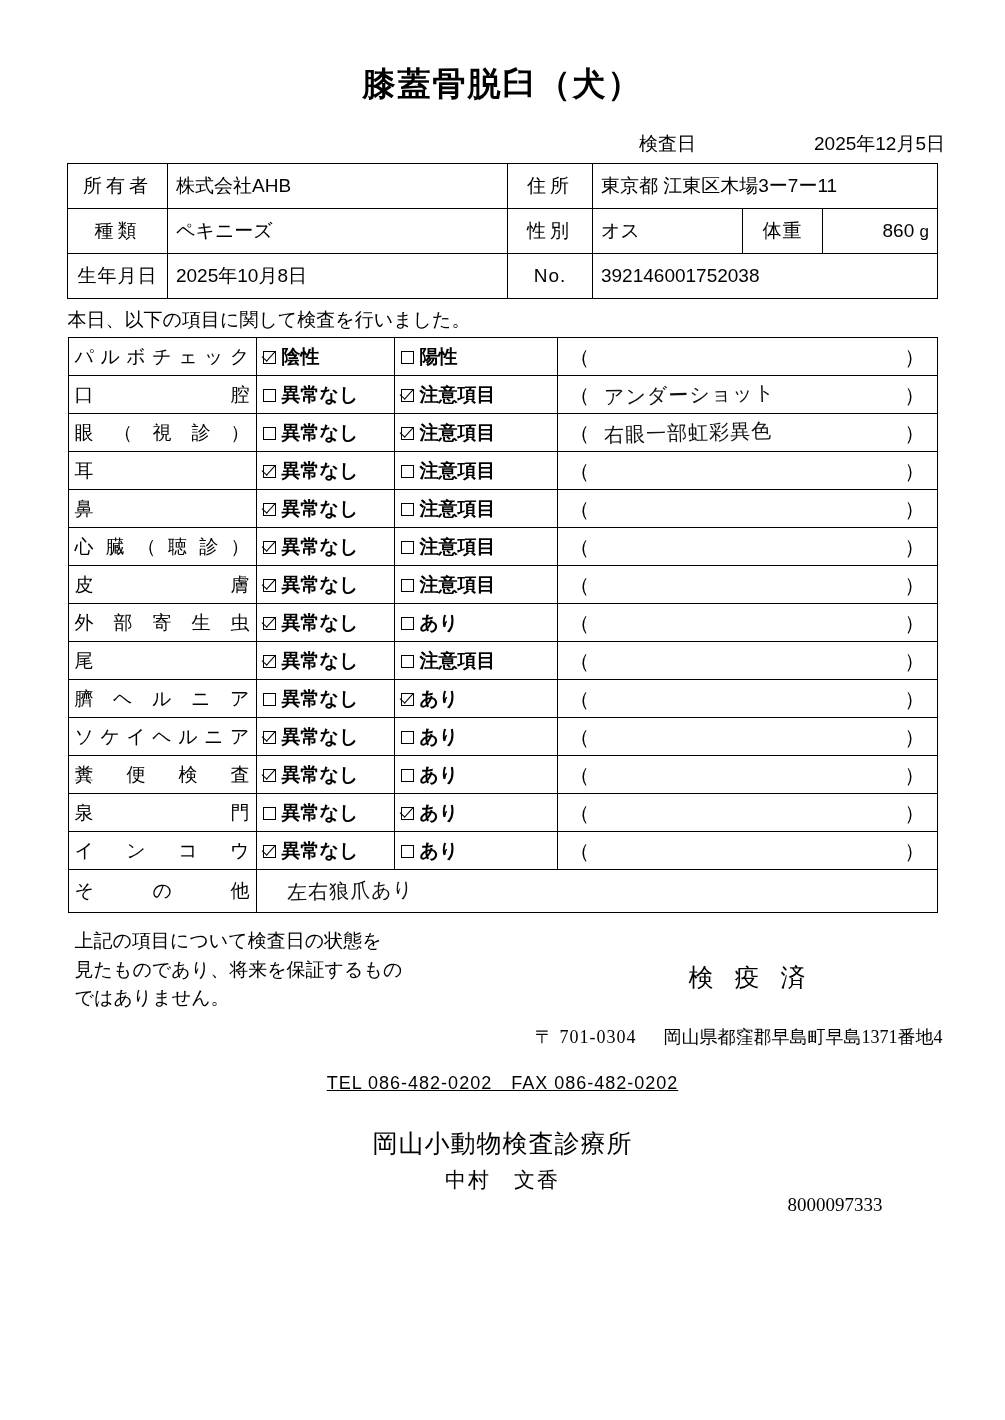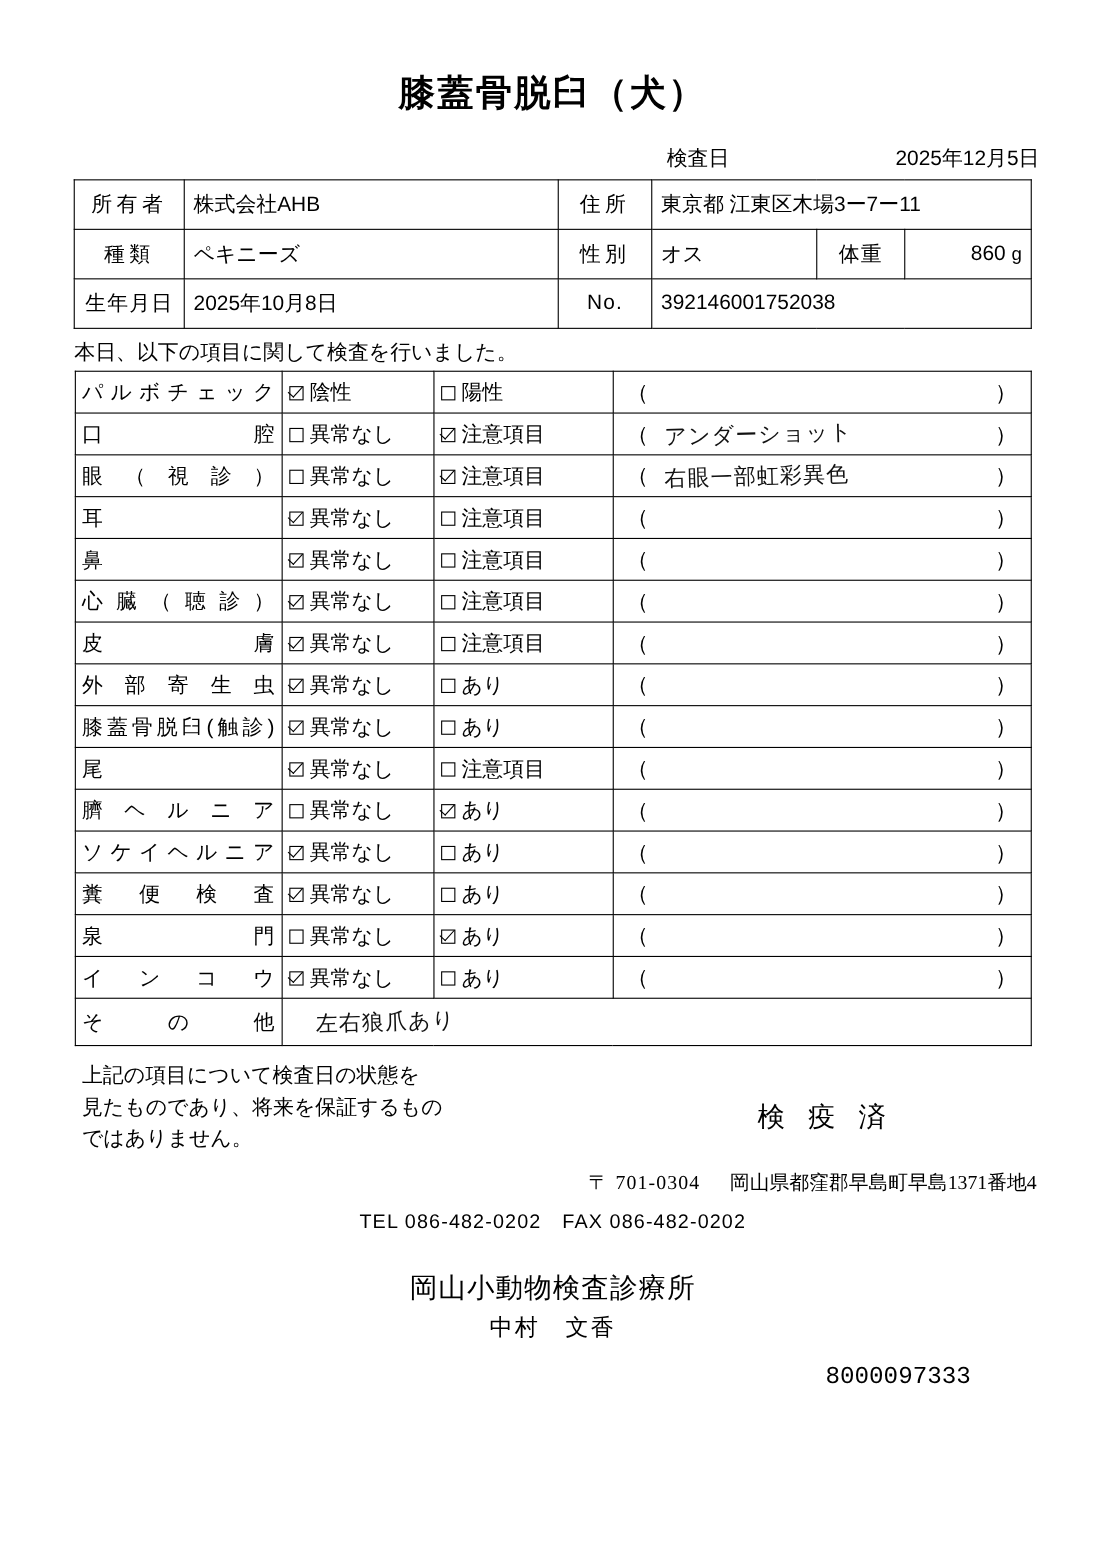--- a/index.html
+++ b/index.html
@@ -28,21 +28,20 @@
     font-weight: bold;
     letter-spacing: 2px;
     margin-top: 62px;
   }
   .inspection-date-row {
     display: flex;
     justify-content: flex-end;
     align-items: baseline;
     margin: 24px 60px 6px 0;
     font-size: 19px;
-    gap: 33px;
   }
   .inspection-date-row .label {
     margin-right: 118px;
     font-size: 19px;
   }
   .inspection-date-row .value {
     font-size: 19px;
     text-align: right;
   }
   table.hdr {
@@ -130,21 +129,21 @@
     content: "";
     position: absolute;
     left: 1px;
     top: -4px;
     width: 6px;
     height: 12px;
     border: solid #000;
     border-width: 0 1.8px 1.8px 0;
     transform: rotate(42deg);
   }
-  .opt-text { font-size: 19px; }
+  .opt-text { font-size: 19px; font-weight: bold; }
 
   .others-row td.other-content {
     height: 42px;
   }
   .footnotes {
     width: 880px;
     margin: 6px auto 0 auto;
     font-size: 17.5px;
     line-height: 1.45;
   }
@@ -172,42 +171,42 @@
   .addr {
     text-align: right;
     font-size: 18px;
     margin-top: 12px;
     font-family: Liberation Serif, serif;
   }
   .addr .zip { letter-spacing: 1px; }
   .tel {
     text-align: center;
     font-size: 18px;
-    margin-top: 11px;
+    margin-top: 22px;
     font-family: "Liberation Sans", sans-serif;
     letter-spacing: 1px;
+    text-decoration: underline;
   }
   .clinic {
     text-align: center;
     font-size: 25px;
     margin-top: 32px;
     letter-spacing: 1px;
   }
   .person {
     text-align: center;
     font-size: 21px;
     margin-top: 6px;
     letter-spacing: 2px;
   }
   .serial {
     text-align: right;
-    font-size: 22px;
-    margin-top: 18px;
+    font-size: 19px;
     padding-right: 60px;
-    font-family: Liberation Mono, monospace;
+    font-family: Liberation Serif, serif;
   }
 </style>
 </head>
 <body>
 
 <div class="page">
 
   <div class="title">膝蓋骨脱臼（犬）</div>
 
   <div class="inspection-date-row">
@@ -323,29 +322,20 @@
         <tr>
           <td class="item-name">外部寄生虫</td>
           <td class="opt"><span class="box checked"></span><span class="opt-text">異常なし</span></td>
           <td class="opt2"><span class="box"></span><span class="opt-text">あり</span></td>
           <td class="note-cell">
             <span class="paren-l">（</span>
             <span class="paren-r">）</span>
           </td>
         </tr>
         <tr>
-          <td class="item-name">膝蓋骨脱臼(触診)</td>
-          <td class="opt"><span class="box checked"></span><span class="opt-text">異常なし</span></td>
-          <td class="opt2"><span class="box"></span><span class="opt-text">あり</span></td>
-          <td class="note-cell">
-            <span class="paren-l">（</span>
-            <span class="paren-r">）</span>
-          </td>
-        </tr>
-        <tr>
           <td class="item-name">尾</td>
           <td class="opt"><span class="box checked"></span><span class="opt-text">異常なし</span></td>
           <td class="opt2"><span class="box"></span><span class="opt-text">注意項目</span></td>
           <td class="note-cell">
             <span class="paren-l">（</span>
             <span class="paren-r">）</span>
           </td>
         </tr>
         <tr>
           <td class="item-name">臍ヘルニア</td>

